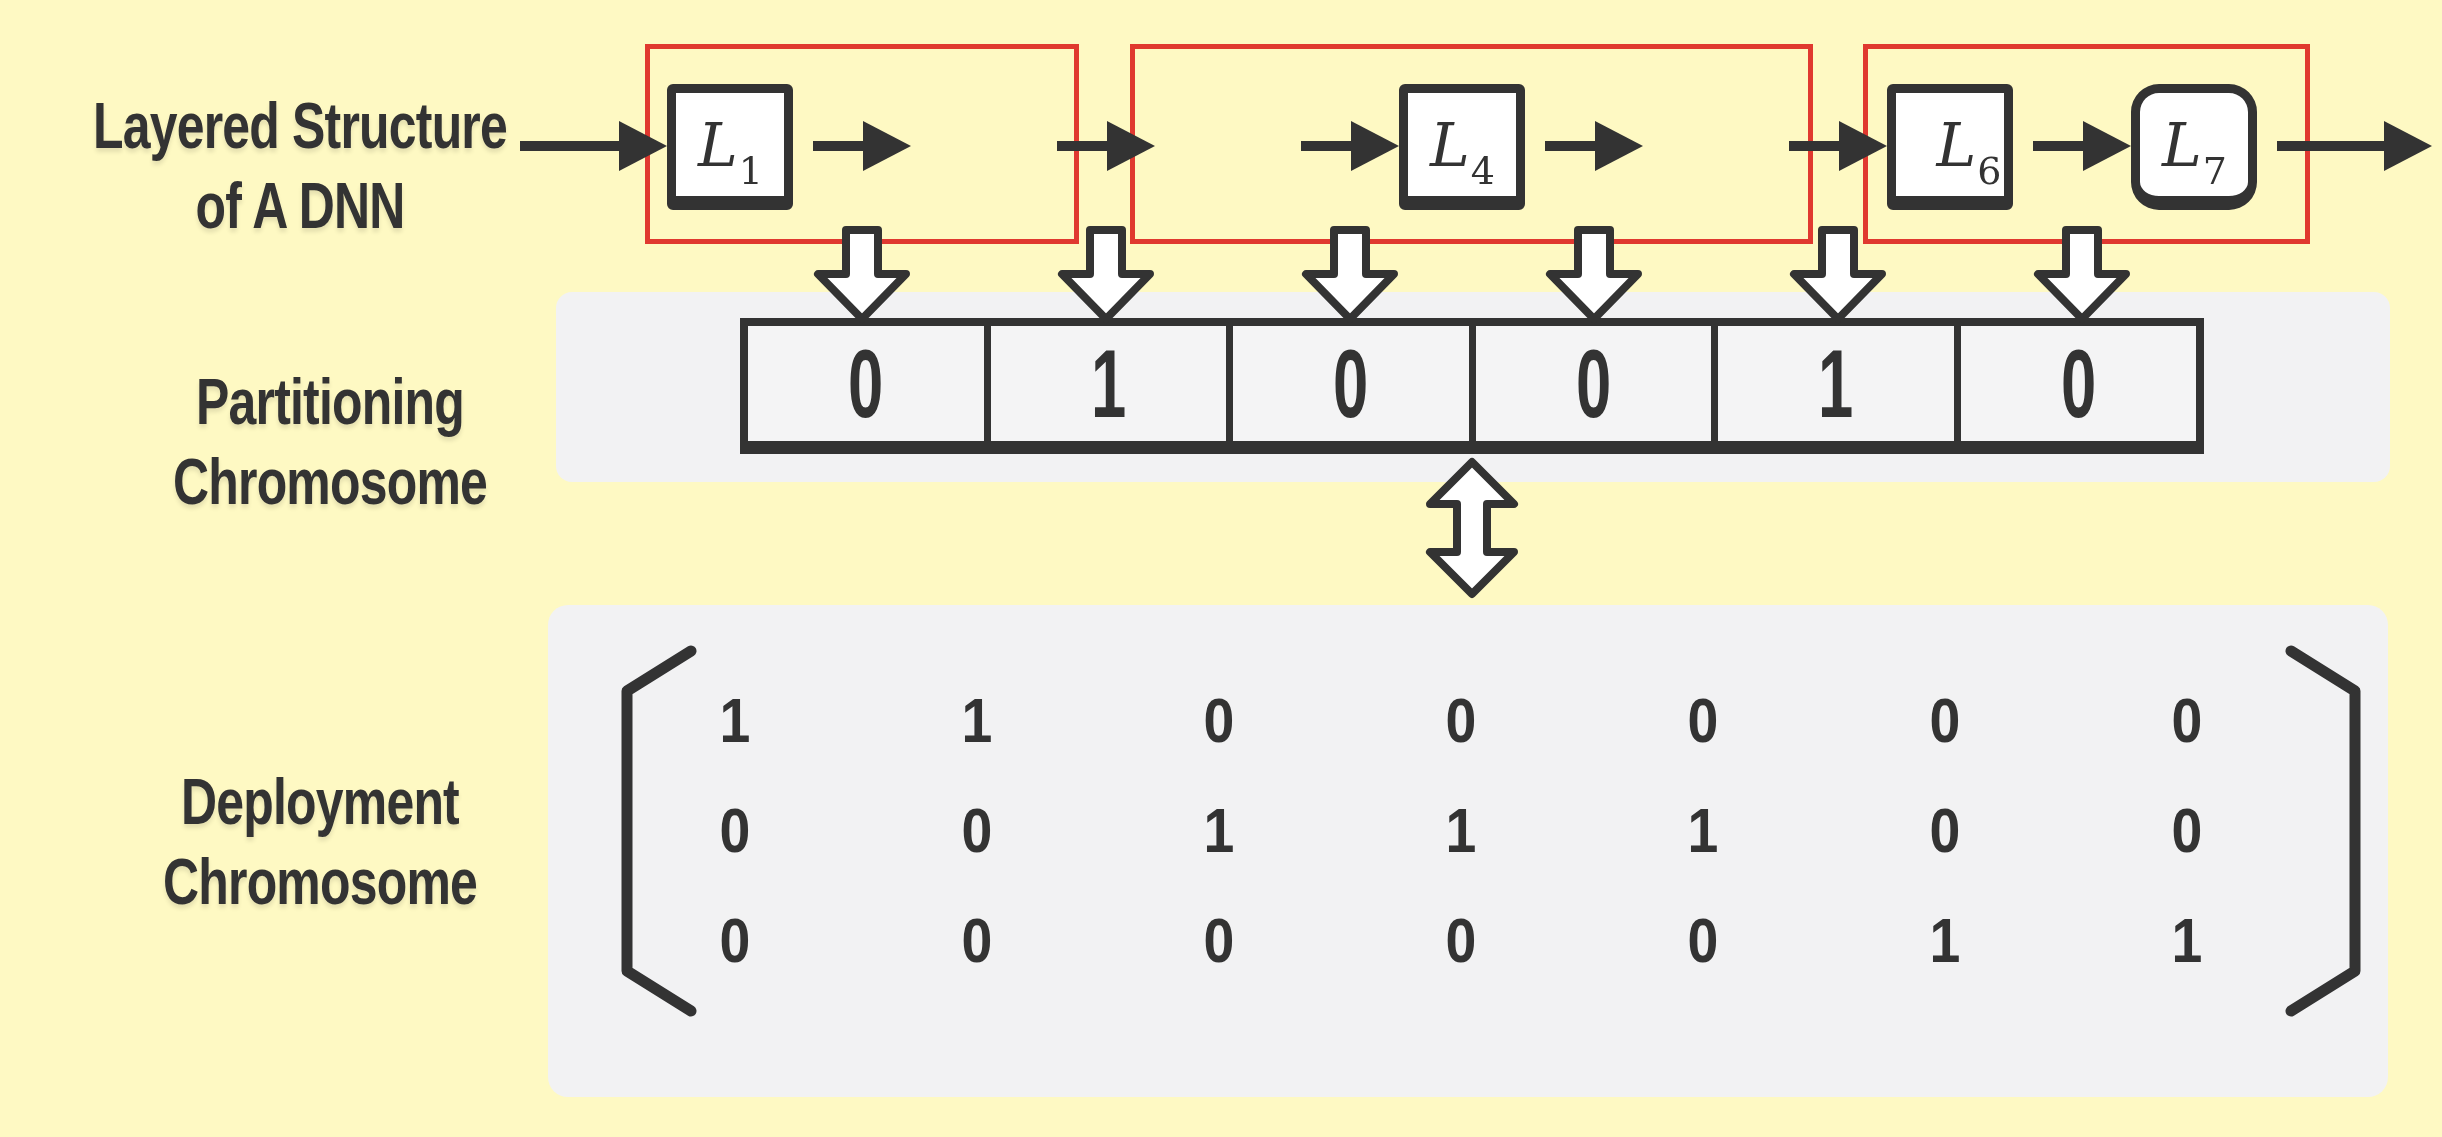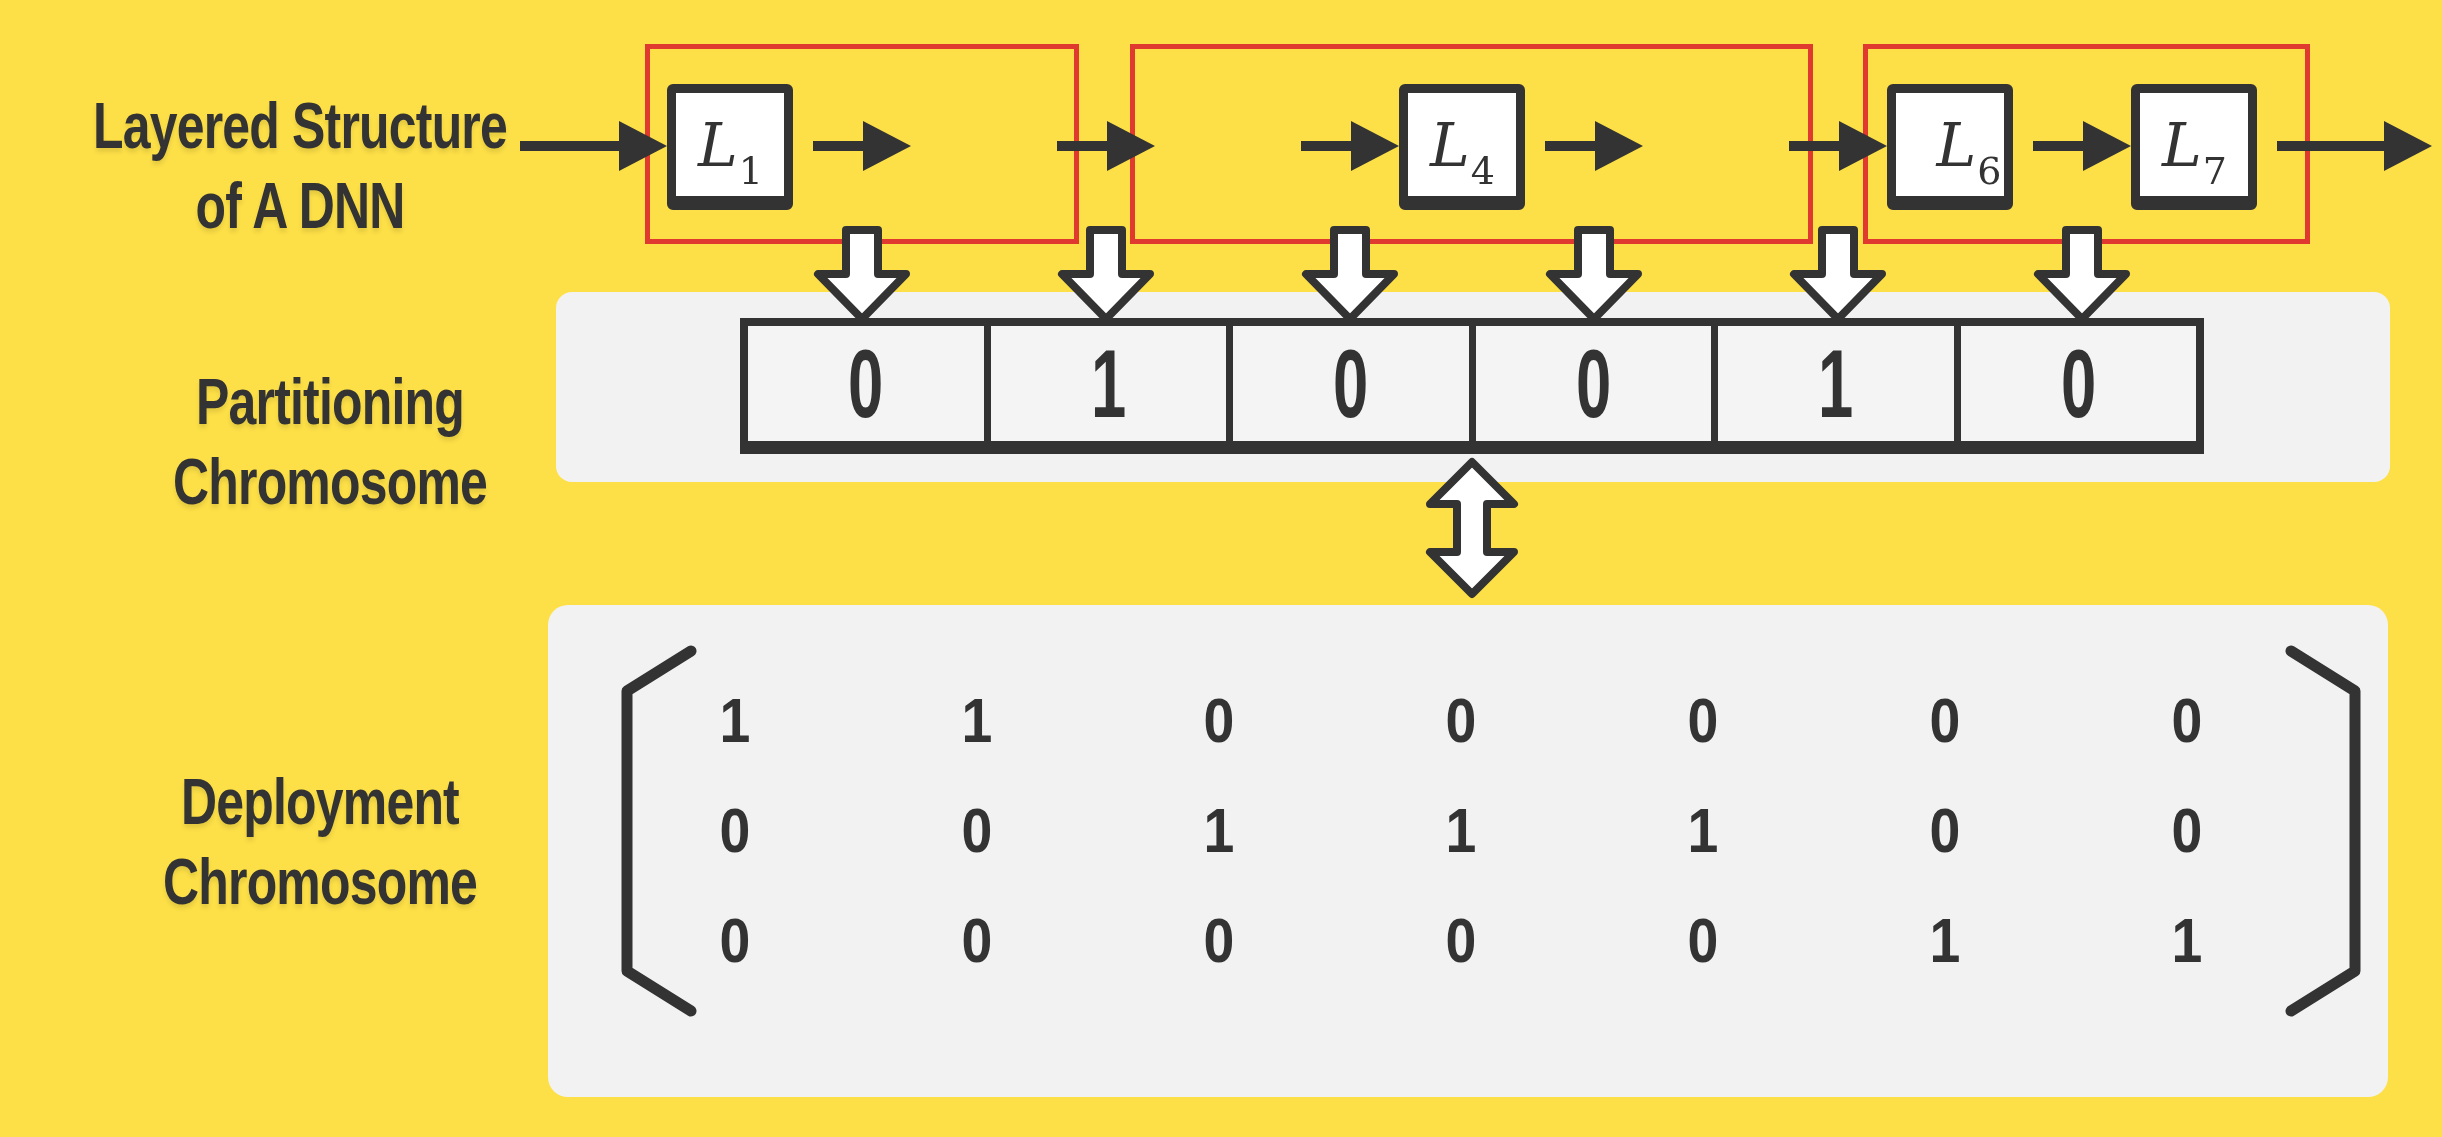--- a/index.html
+++ b/index.html
@@ -1,20 +1,20 @@
 <!DOCTYPE html>
 <html><head>
 <meta charset="utf-8">
 <style>
   html, body { margin: 0; padding: 0; background: #ffffff; }
   .stage {
     position: relative;
     width: 2442px;
     height: 1137px;
-    background: #fde047;
+    background: #fef9c3;
     overflow: hidden;
     font-family: "Liberation Sans", sans-serif;
     color: #333333;
   }
 
   
   .biglabel {
     position: absolute;
     text-align: center;
     font-weight: 700;
@@ -188,21 +188,21 @@
 
   <div class="lbox" style="left:667px;">
     <span><i>L</i><sub>1</sub></span>
   </div>
   <div class="lbox" style="left:1399px;">
     <span><i>L</i><sub>4</sub></span>
   </div>
   <div class="lbox" style="left:1887px;padding-left:37px;">
     <span><i>L</i><sub>6</sub></span>
   </div>
-  <div class="lbox" style="left:2131px;">
+  <div class="lbox" style="left:2131px;border-radius:28px;">
     <span><i>L</i><sub>7</sub></span>
   </div>
 
   <svg class="down-arrow" style="left:816px;" width="92" height="100" viewBox="0 0 92 100">
       <polygon points="30,4 62,4 62,48 90,48 46,93 2,48 30,48" fill="#ffffff" stroke="#333333" stroke-width="8" stroke-linejoin="round"></polygon>
     </svg>
   <svg class="down-arrow" style="left:1060px;" width="92" height="100" viewBox="0 0 92 100">
       <polygon points="30,4 62,4 62,48 90,48 46,93 2,48 30,48" fill="#ffffff" stroke="#333333" stroke-width="8" stroke-linejoin="round"></polygon>
     </svg>
   <svg class="down-arrow" style="left:1304px;" width="92" height="100" viewBox="0 0 92 100">

